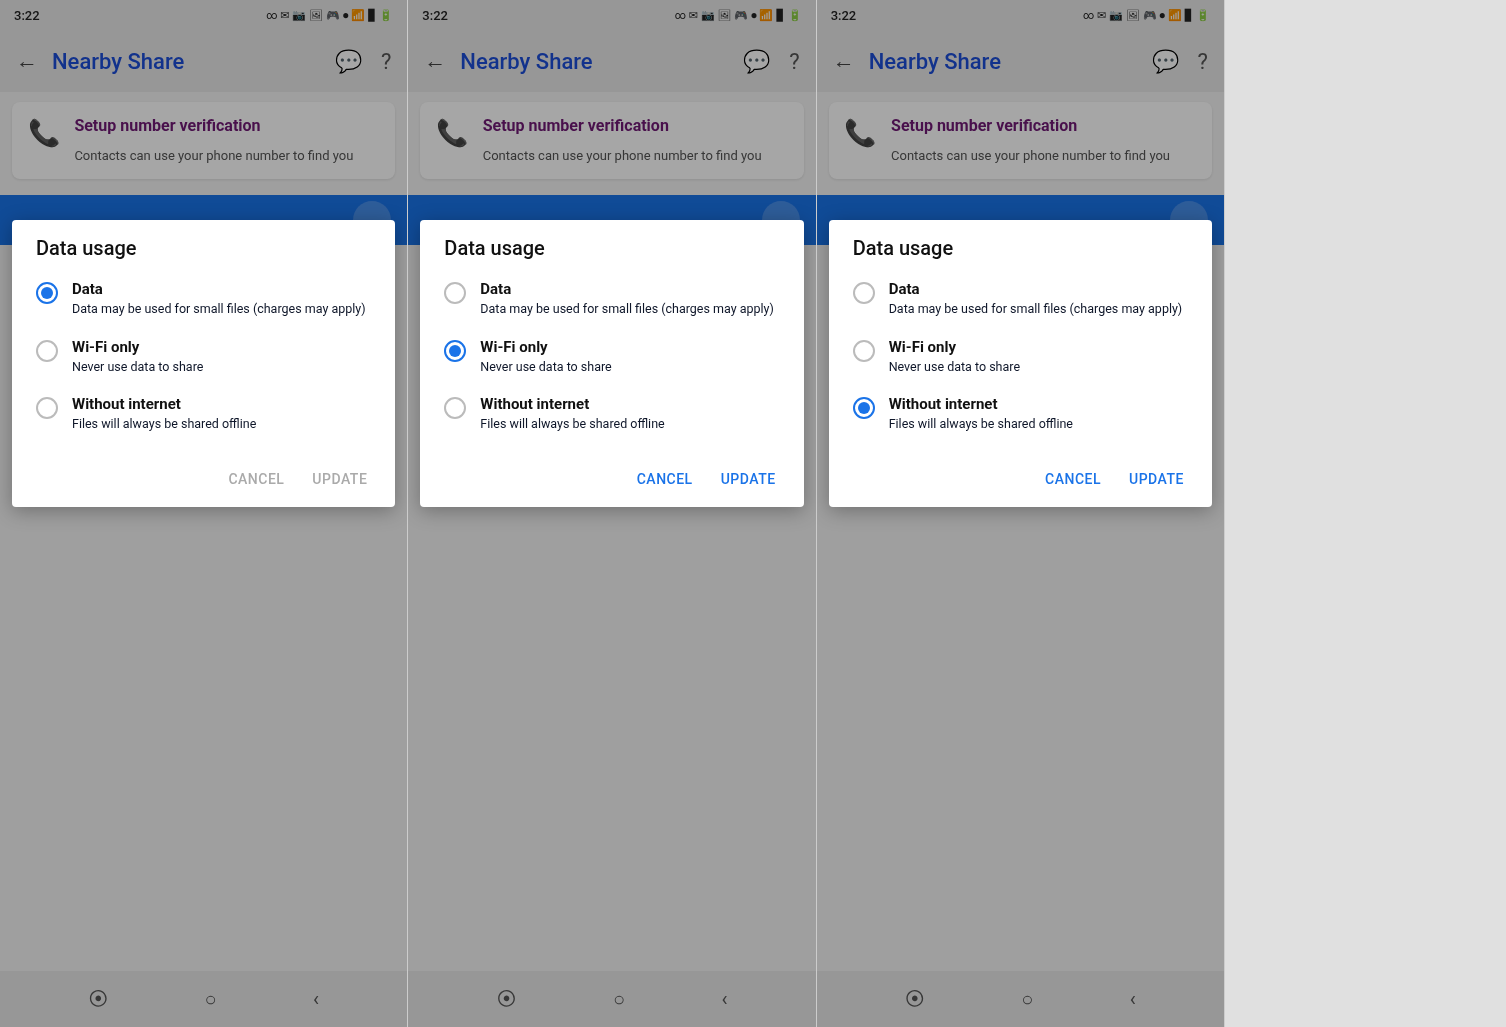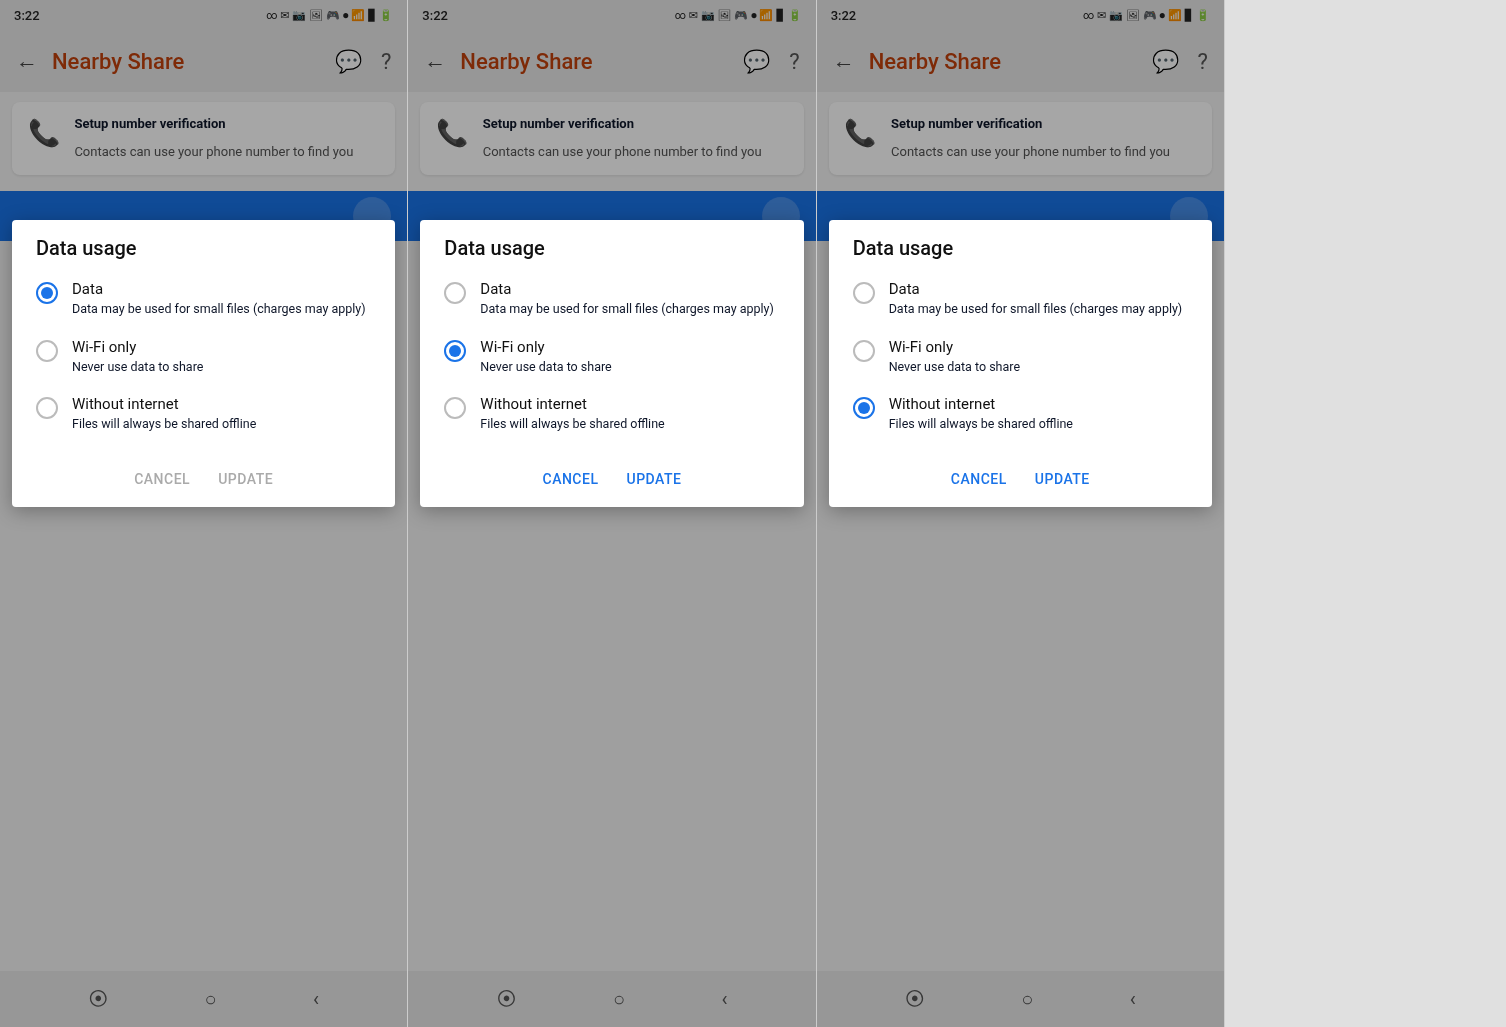--- a/index.html
+++ b/index.html
@@ -57,21 +57,21 @@
     }
     .app-bar-back {
       font-size: 22px;
       color: #444;
       cursor: pointer;
       padding: 4px;
     }
     .app-bar-title {
       font-size: 22px;
       font-weight: 500;
-      color: #c2410c;
+      color: #1d4ed8;
       flex: 1;
     }
     .app-bar-icon {
       font-size: 22px;
       color: #555;
       cursor: pointer;
       padding: 4px;
     }
 
     
@@ -84,23 +84,23 @@
       align-items: flex-start;
       gap: 14px;
       box-shadow: 0 1px 3px rgba(0,0,0,0.1);
     }
     .setup-card-icon {
       font-size: 26px;
       color: #1a73e8;
       margin-top: 2px;
     }
     .setup-card-text .title {
-      font-size: 13px;
+      font-size: 16px;
       font-weight: 700;
-      color: #0f172a;
+      color: #701a75;
     }
     .setup-card-text .subtitle {
       font-size: 13px;
       color: #555;
       margin-top: 12px;
       line-height: 1.4;
     }
 
     
     .blue-strip {
@@ -225,33 +225,33 @@
     }
     .radio-circle.selected::after {
       content: '';
       width: 12px;
       height: 12px;
       background: #1a73e8;
       border-radius: 50%;
     }
     .radio-label .label-title {
       font-size: 15px;
-      font-weight: 400;
+      font-weight: 700;
       color: #111;
     }
     .radio-label .label-sub {
       font-size: 12.5px;
       color: #0f172a;
       margin-top: 2px;
       line-height: 1.4;
     }
 
     .modal-actions {
       display: flex;
-      justify-content: center;
+      justify-content: flex-end;
       gap: 20px;
       padding-top: 10px;
     }
     .modal-btn {
       font-size: 14px;
       font-weight: 500;
       text-transform: uppercase;
       color: #1a73e8;
       cursor: pointer;
       padding: 8px 4px;

